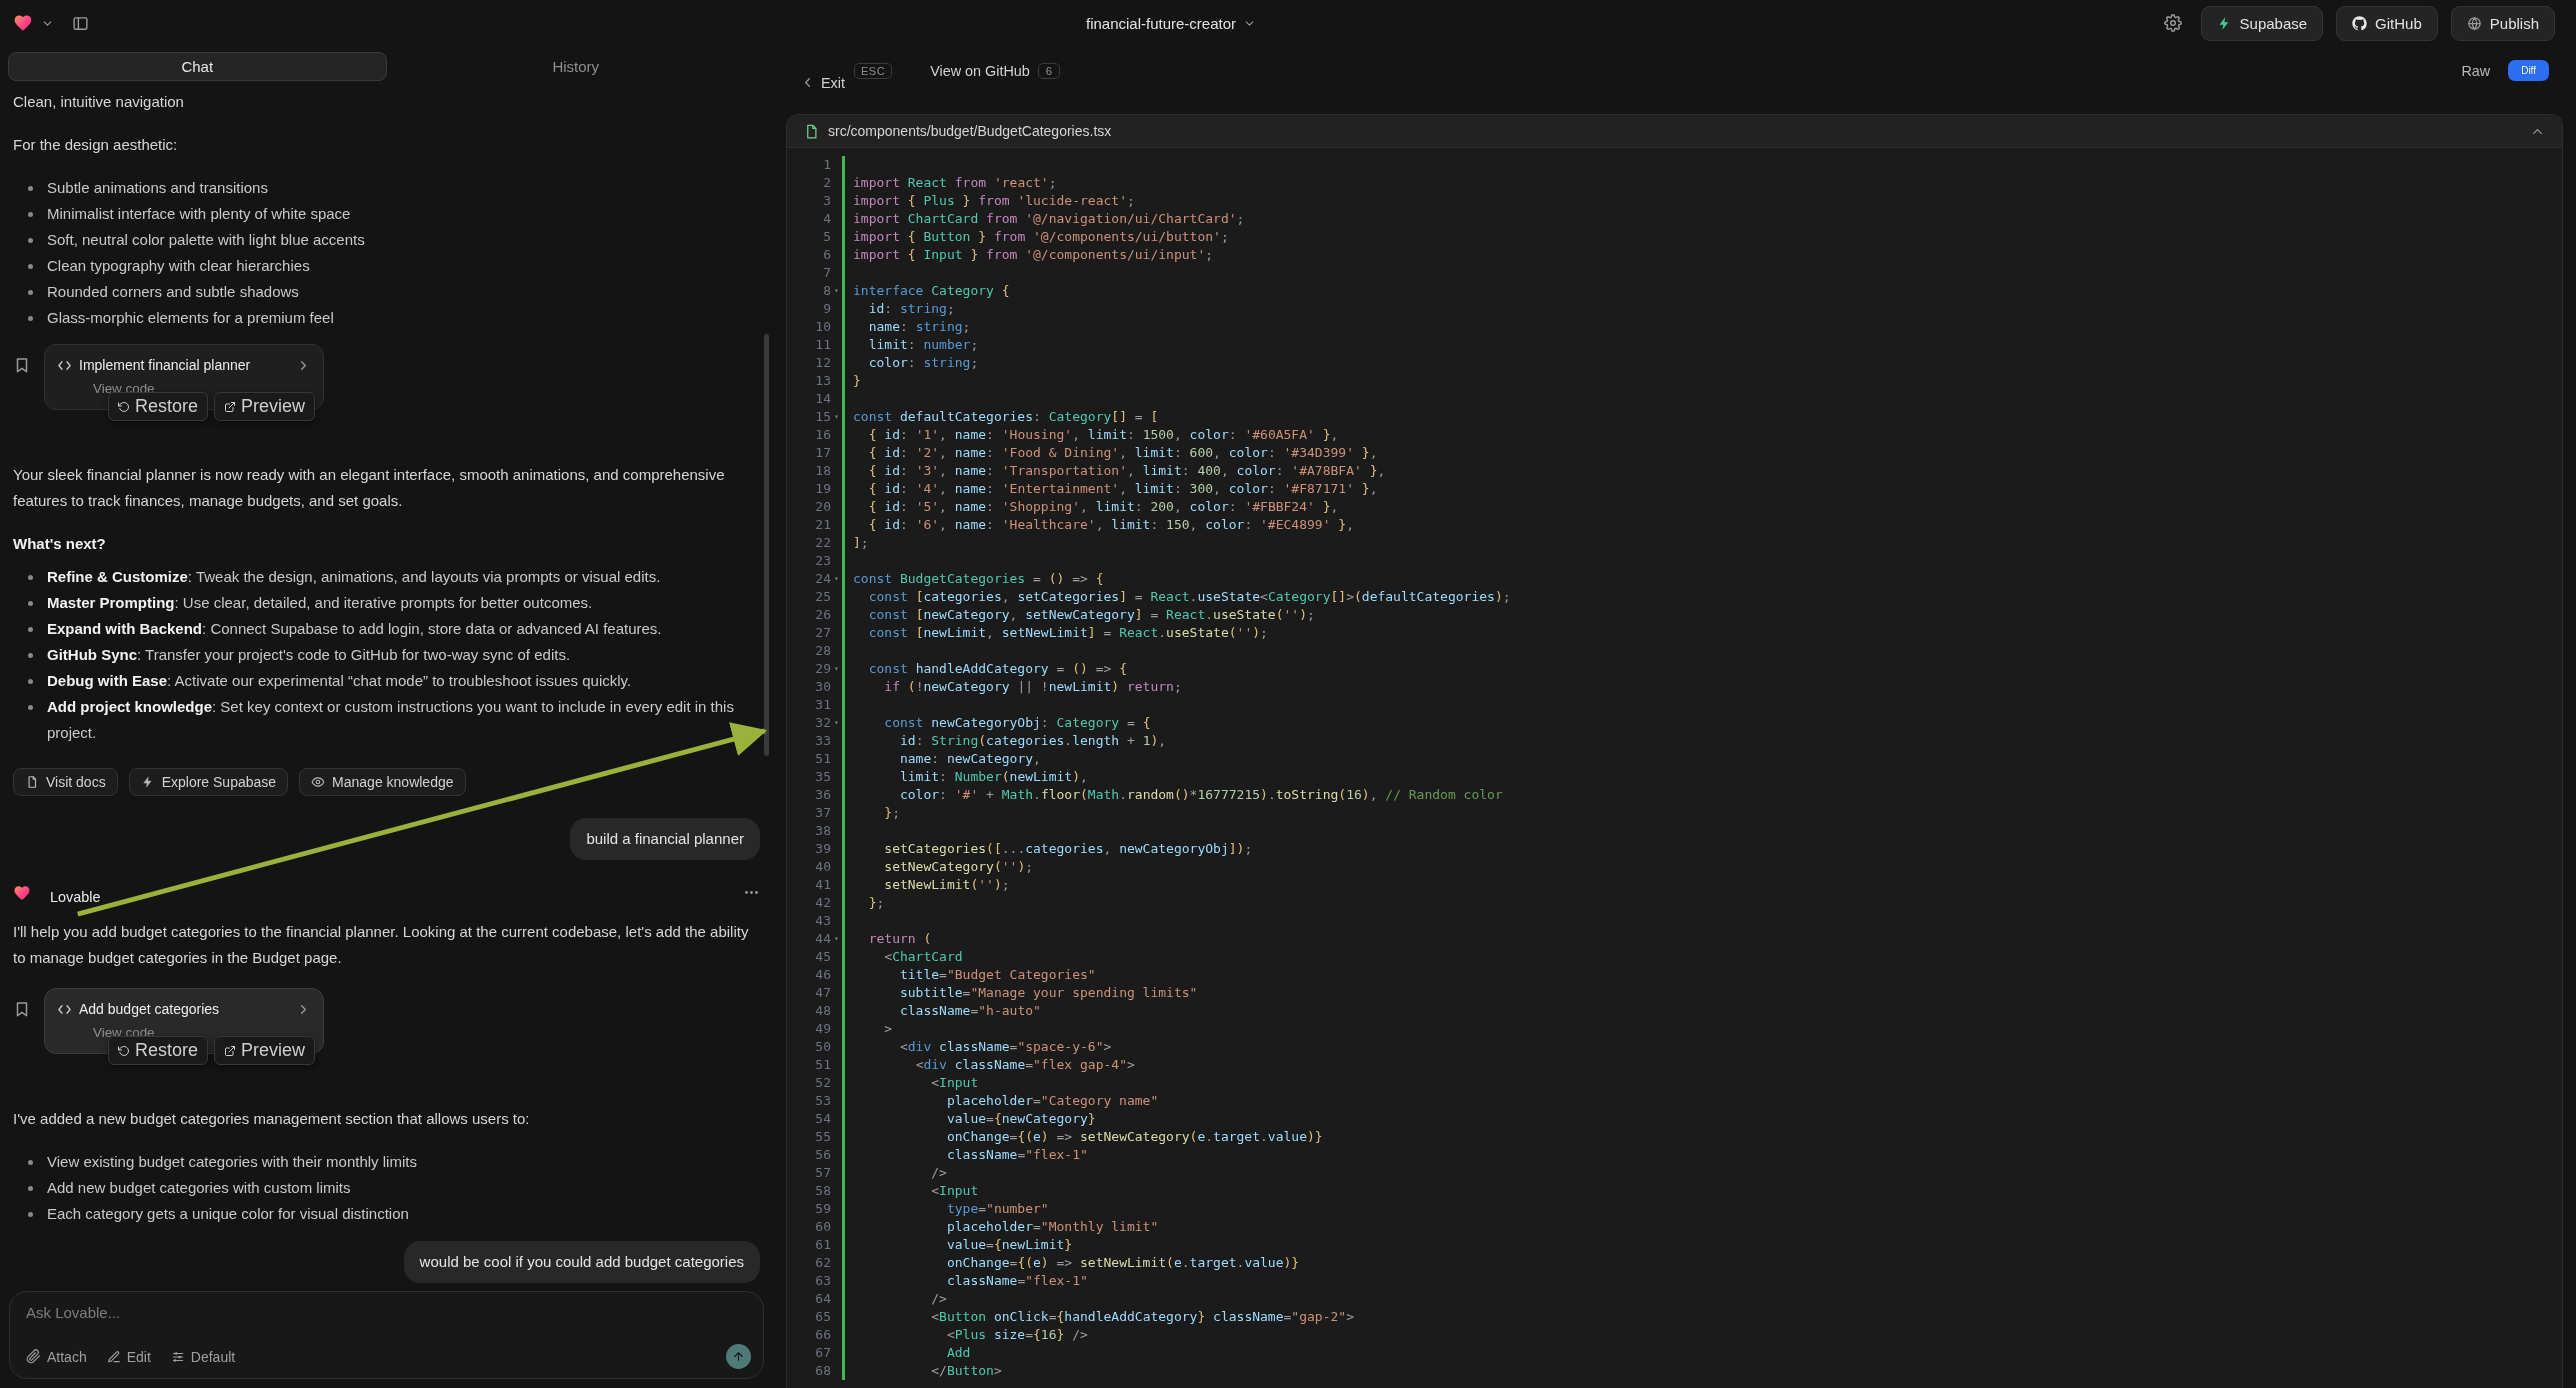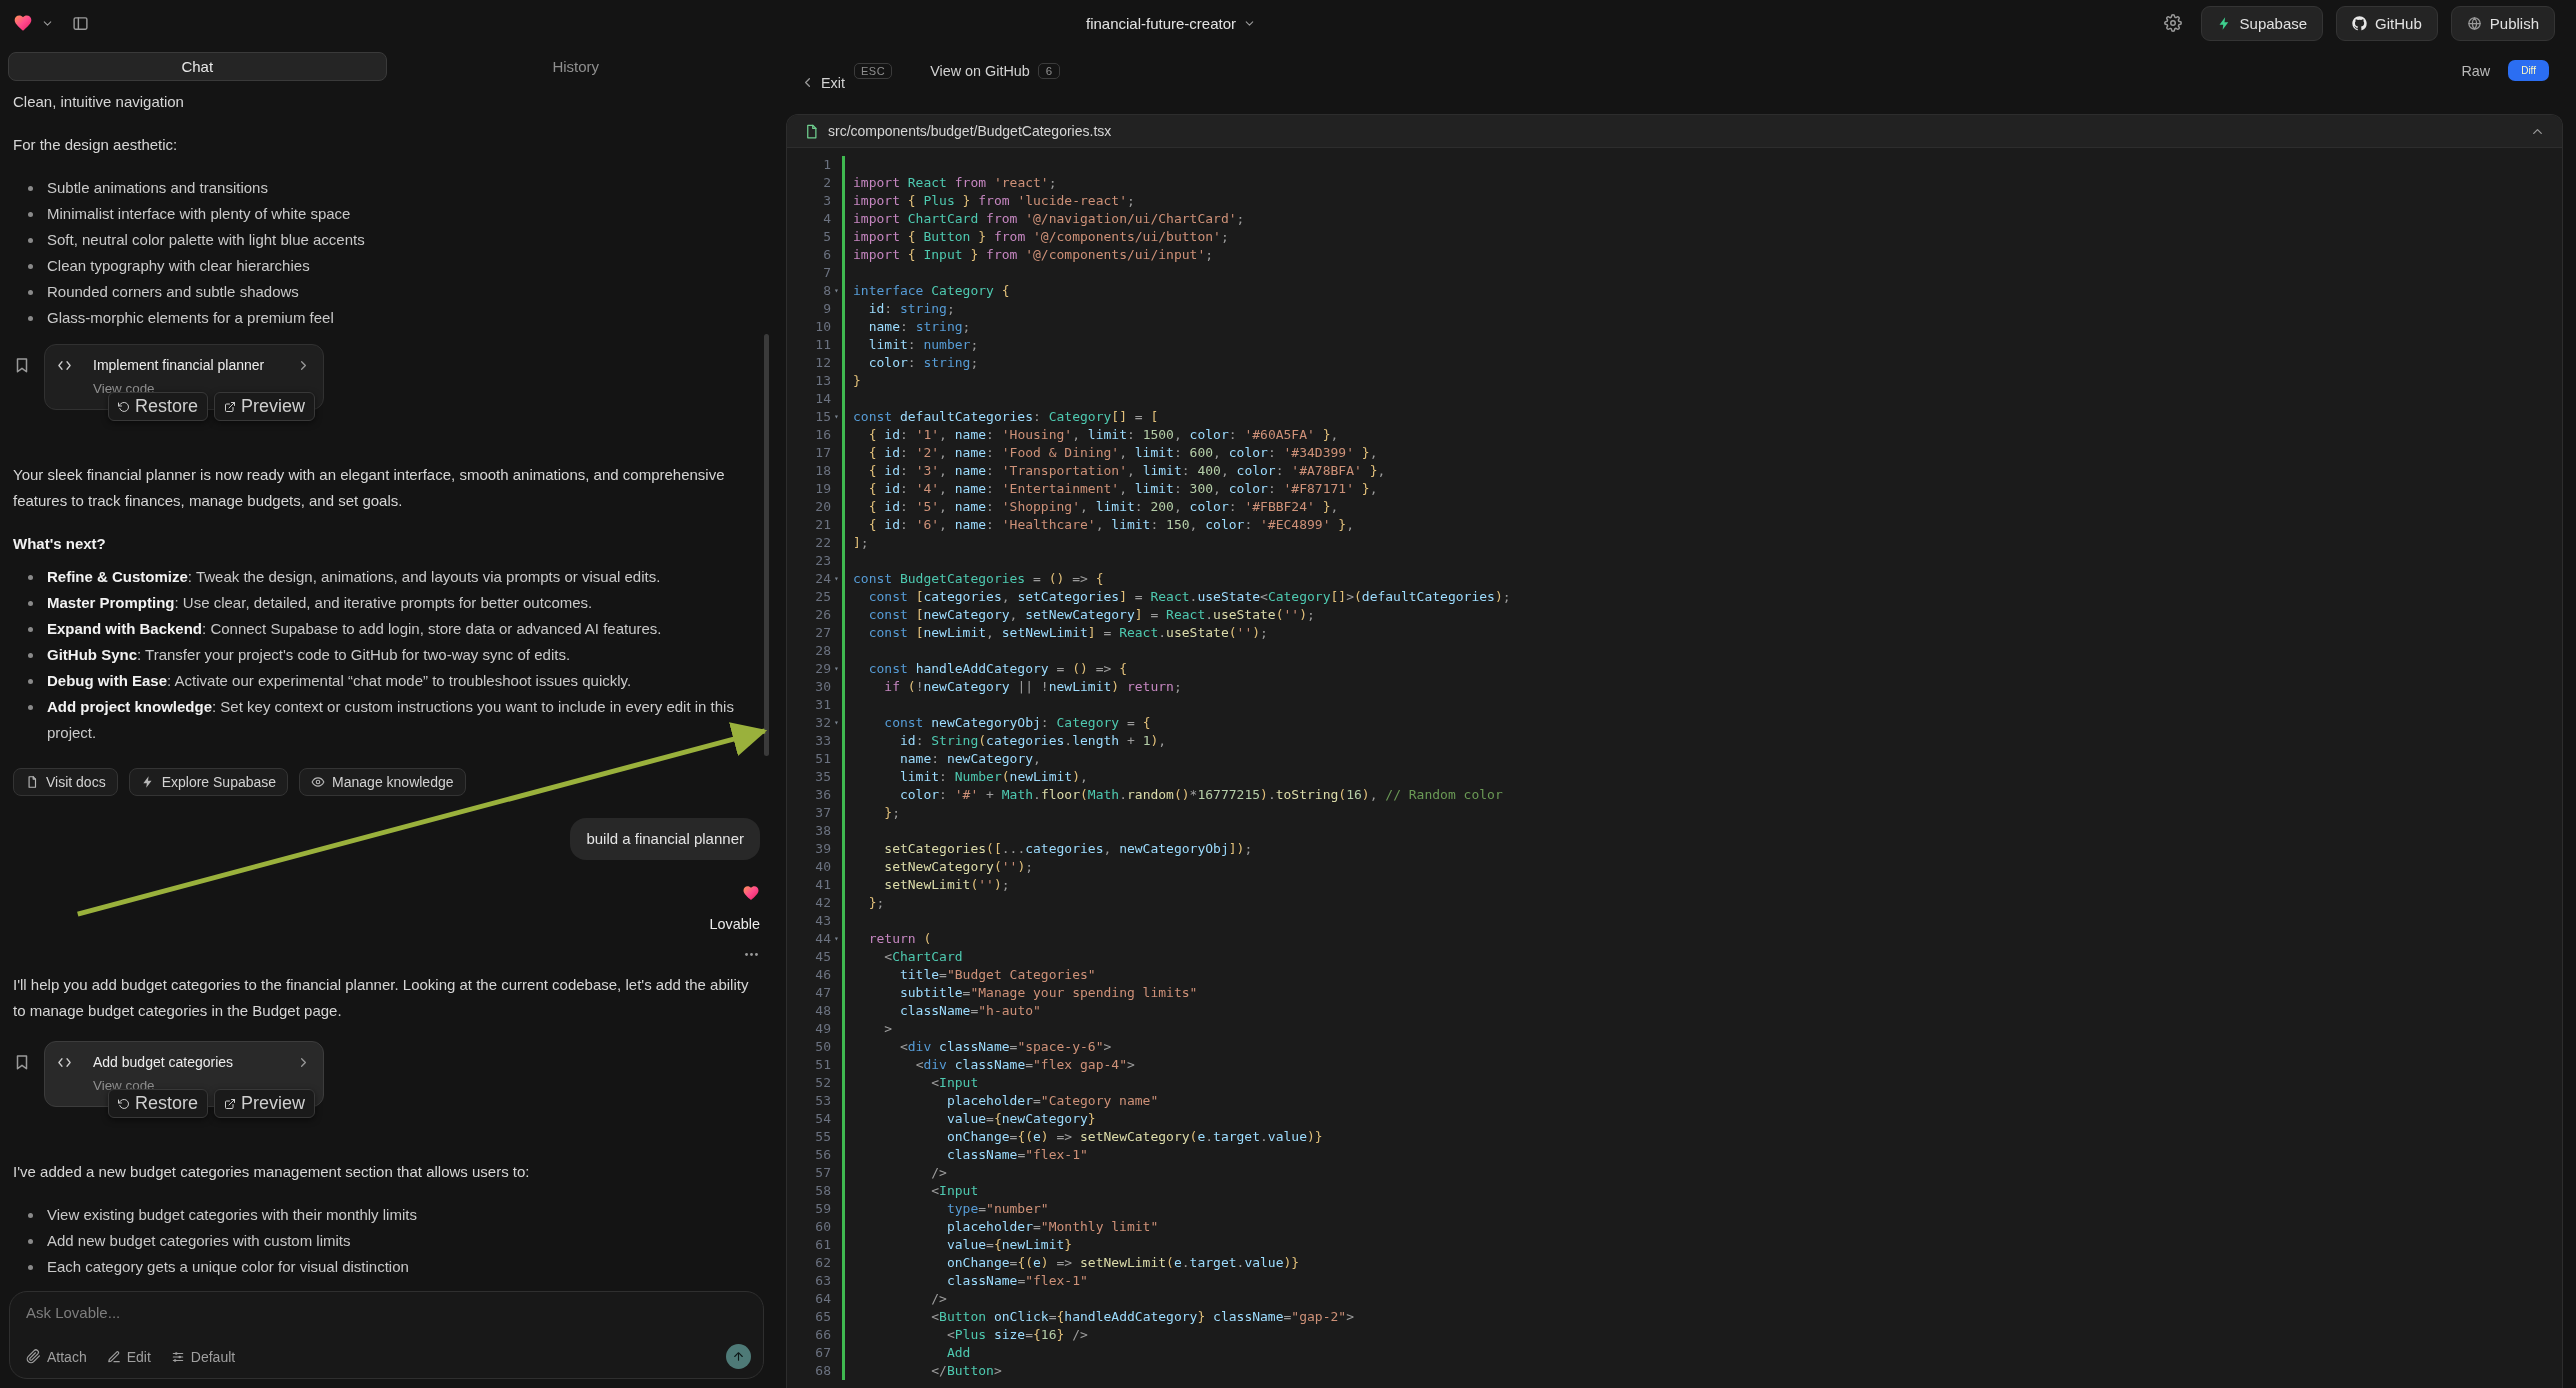--- a/index.html
+++ b/index.html
@@ -43,36 +43,36 @@
   ul.bullets { list-style:none; margin-bottom:13px; }
   ul.bullets li { position:relative; padding-left:34px; line-height:26px; color:#c9c9c9; }
   ul.bullets li::before { content:""; position:absolute; left:15px; top:11px; width:5px; height:5px; border-radius:50%; background:#8a8a8a; }
   ul.bold-bullets li .lead { color:#f2f2f2; font-weight:bold; }
   ul.bold-bullets li span { color:#c9c9c9; }
 
   .card-row { display:flex; gap:13px; margin:6px 0 52px; align-items:flex-start; }
   .bookmark-ic { color:#9a9a9a; margin-top:12px; }
   .action-card { position:relative; width:280px; background:#1f1f1f; border:1px solid #313131; border-radius:12px; padding:10px 12px 12px; }
   .card-row.hl .action-card { background:#292929; border-color:#3c3c3c; }
-  .card-title-row { display:flex; align-items:center; gap:21px; }
+  .card-title-row { display:flex; align-items:center; gap:7px; }
   .code-ic { color:#cfcfcf; }
   .card-title { font-size:14px; color:#ededed; flex:1; white-space:nowrap; line-height:20px; }
   .view-code { margin:5px 0 0 36px; font-size:13.4px; color:#8f8f8f; cursor:pointer; line-height:17px; }
   .card-btns { position:absolute; right:8px; bottom:-12px; display:flex; gap:6px; }
   .mini-btn { display:flex; align-items:center; gap:5px; background:#1a1a1a; border:1px solid #383838; border-radius:6px; padding:3px 9px; font-size:18px; color:#cfcfcf; box-shadow:0 2px 6px rgba(0,0,0,.5); }
 
   .chips-row { display:flex; gap:11px; margin:22px 0 22px; }
   .chip { display:flex; align-items:center; gap:7px; background:#1d1d1d; border:1px solid #343434; border-radius:8px; padding:5px 11px; font-size:14px; color:#d2d2d2; }
   .chip .icn { color:#b5b5b5; }
 
   .bubble-row { display:flex; justify-content:flex-end; margin-bottom:24px; }
   .bubble-row.gap-top { margin-top:14px; }
   .user-bubble { background:#282828; border-radius:16px; padding:8px 16px; font-size:15px; line-height:26px; color:#e4e4e4; max-width:498px; }
 
-  .bot-header { display:flex; align-items:flex-end; gap:9px; margin-bottom:9px;flex-direction:column; }
+  .bot-header { display:flex; align-items:flex-start; gap:19px; margin-bottom:9px; }
   .bot-name { font-size:14.4px; color:#ececec; }
 
   .composer { flex:none; margin:0 9px 9px; height:88px; background:#181818; border:1px solid #2f2f2f; border-radius:18px; position:relative; }
   .composer-input { display:block; width:calc(100% - 32px); margin:12px 16px 0; height:32px; background:transparent; border:none; outline:none; resize:none; color:#e5e5e5; font-size:15px; font-family:"Liberation Sans",sans-serif; }
   .composer-input::placeholder { color:#7d7d7d; }
   .composer-row { position:absolute; left:16px; right:12px; bottom:9px; display:flex; align-items:center; gap:20px; }
   .comp-btn { display:flex; align-items:center; gap:6px; background:none; border:none; color:#9f9f9f; font-size:14px; }
   .send-btn { margin-left:auto; width:25px; height:25px; border-radius:50%; border:none; background:var(--send-teal,#4e7a77); color:#0d1717; display:flex; align-items:center; justify-content:center; }
 
   

